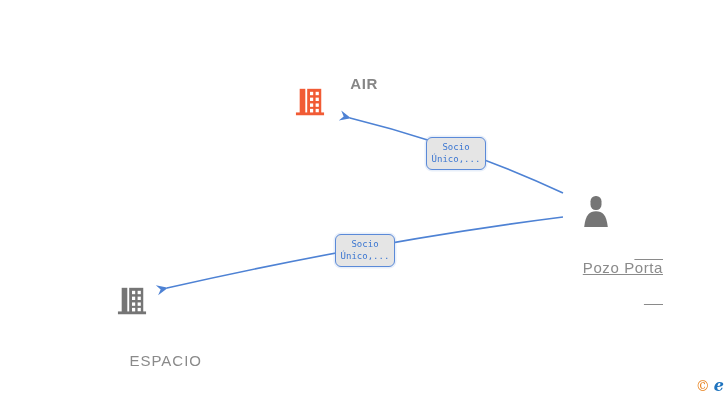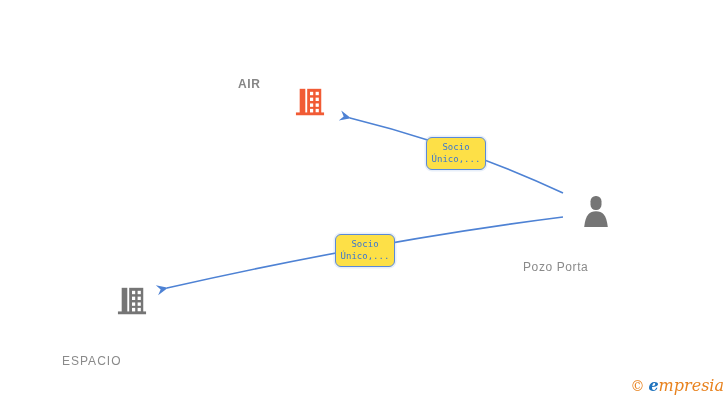--- a/index.html
+++ b/index.html
@@ -3,27 +3,27 @@
 <meta charset="utf-8">
 <style>
   html,body{margin:0;padding:0;background:#fff;}
   .canvas{
     position:relative;width:728px;height:400px;background:#ffffff;
     font-family:"Liberation Sans",sans-serif;overflow:hidden;
   }
   .edge-layer{position:absolute;left:0;top:0;width:728px;height:400px;}
   .node{position:absolute;}
   .node-label{
-    position:absolute;text-align:left;color:#8a8a8a;
-    font-size:12px;line-height:16px;letter-spacing:.6px;white-space:pre;
+    position:absolute;text-align:right;color:#8a8a8a;
+    font-size:15px;line-height:16px;letter-spacing:.6px;white-space:pre;
   }
   .node-label.bold{font-weight:bold;color:#868686;}
   .node-icon{position:absolute;}
   .edge-label{
-    position:absolute;width:60px;height:33px;background:#fde047;
+    position:absolute;width:60px;height:33px;background:#e5e5e5;
     border:1.6px solid #5b8ad8;border-radius:6px;
     box-shadow:0 0 0 1.5px rgba(130,165,225,0.18);
     display:flex;flex-direction:column;align-items:center;justify-content:center;
     font-family:"DejaVu Sans Mono",monospace;font-size:9px;line-height:11.5px;
     color:#3b76d1;box-sizing:border-box;
   }
   .watermark{
     position:absolute;right:4px;bottom:5px;display:flex;align-items:baseline;
     font-family:"DejaVu Serif",serif;font-style:italic;font-size:16px;line-height:18px;
   }
@@ -79,21 +79,21 @@
     </svg>
   </div>
 
   <div class="node">
     <svg class="node-icon" style="left:580px;top:195px;" width="32" height="33" viewBox="0 0 32 33">
       <g fill="#757575">
         <rect x="10.5" y="1" width="11" height="14" rx="5.2"></rect>
         <path d="M16,16.2 C9.5,16.2 5.6,19.5 4.2,32 L27.8,32 C26.4,19.5 22.5,16.2 16,16.2 Z"></path>
       </g>
     </svg>
-    <div class="node-label" style="left:523px;top:230px;width:140px;line-height:15px;">
+    <div class="node-label" style="left:523px;top:230px;width:140px;line-height:15px;text-decoration:underline;">
       <div>Pozo Porta</div>
     </div>
   </div>
 
   <div class="node">
     <svg class="node-icon" style="left:117px;top:283px;" width="30" height="34" viewBox="0 0 32 32">
       <g fill="#757575">
         <rect x="1" y="28.2" width="30" height="3"></rect>
         <rect x="5" y="3" width="6" height="26"></rect>
         <rect x="13" y="3" width="15" height="26"></rect>
@@ -111,16 +111,15 @@
     </svg>
     <div class="node-label" style="left:62px;top:321px;width:140px;letter-spacing:1px;">
       <div>ESPACIO</div>
       
     </div>
   </div>
 
   <div class="watermark">
     <span class="copy">©</span>
     <span class="brand-e">e</span>
-    <span class="brand-rest">mpresia</span>
   </div>
 
 </div>
 
 </body></html>

